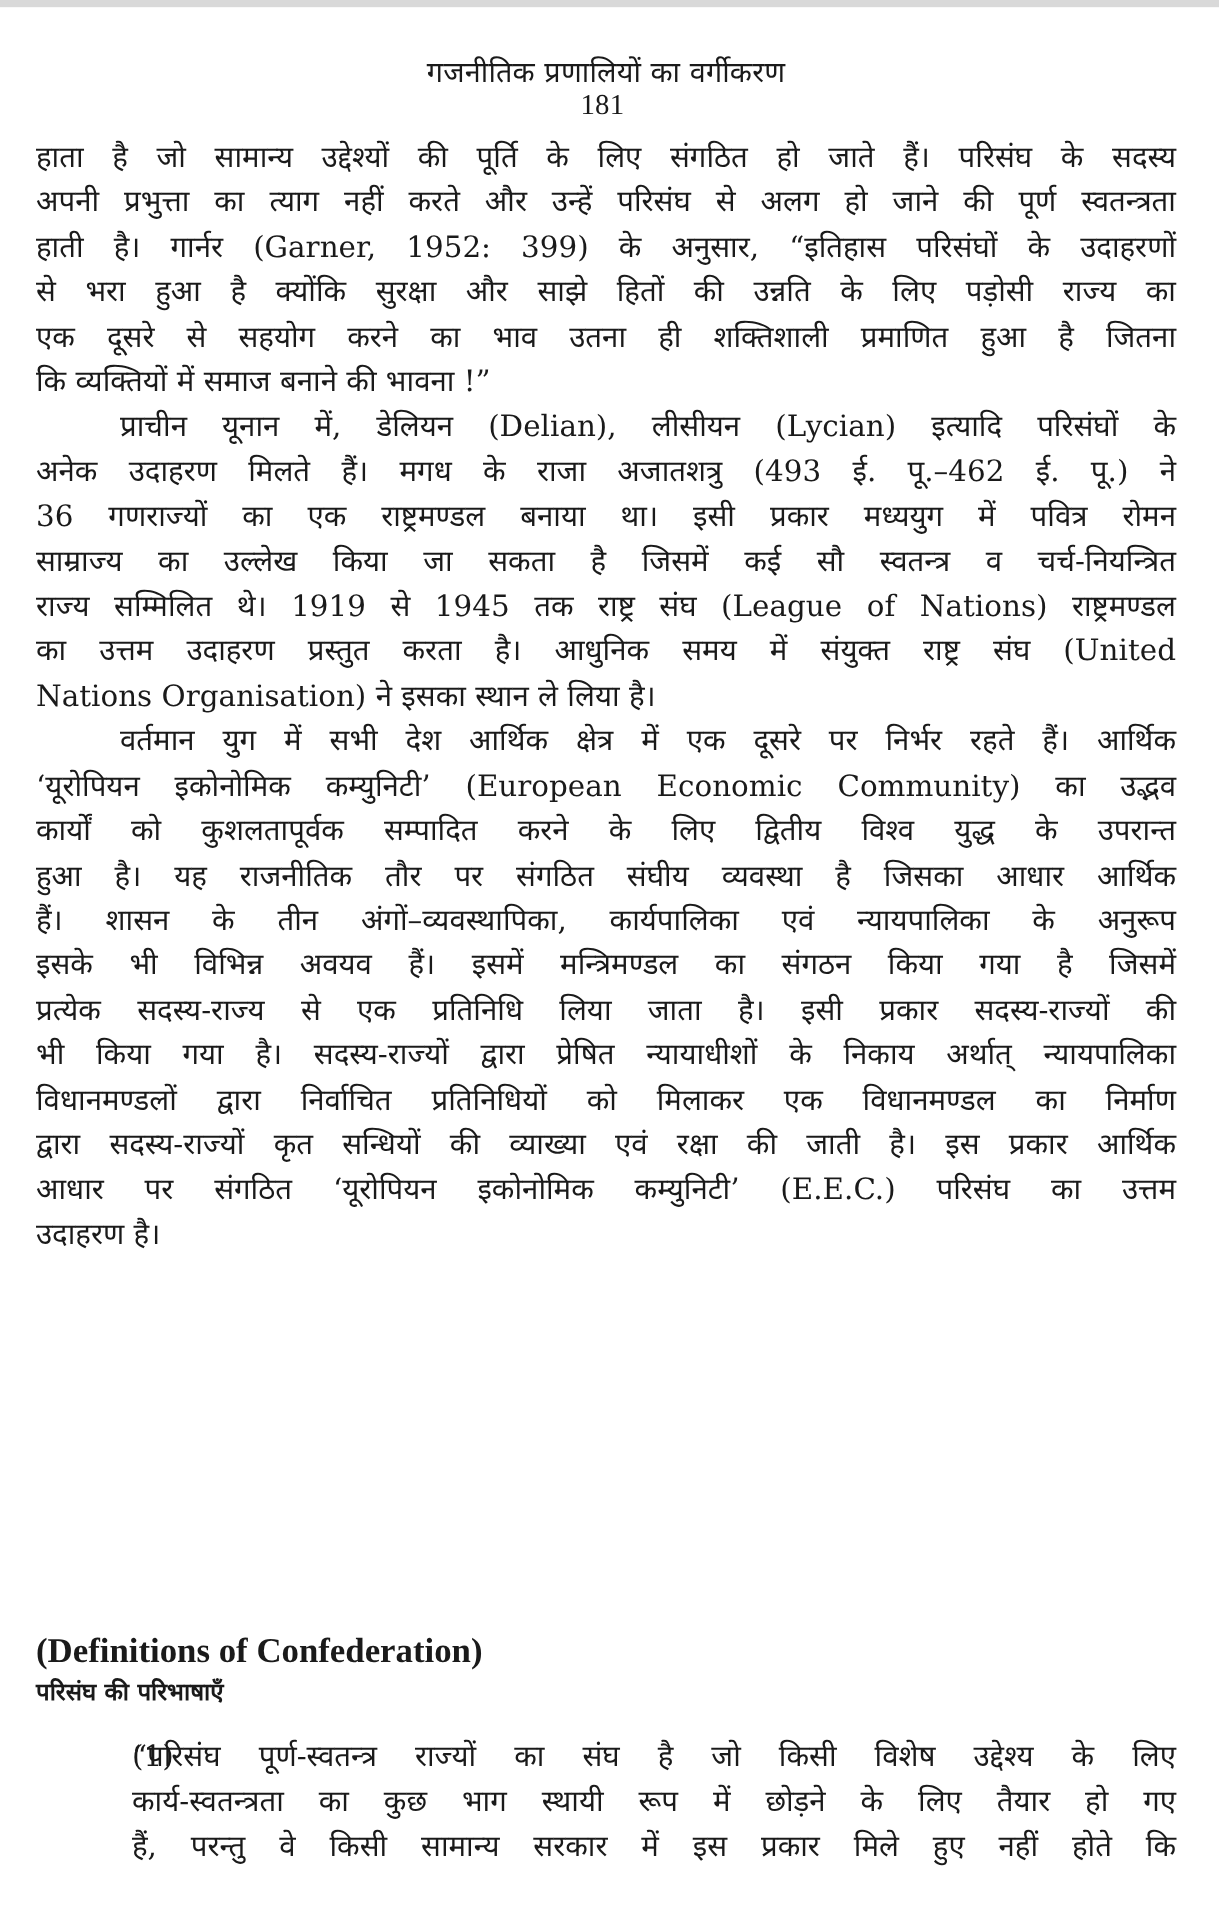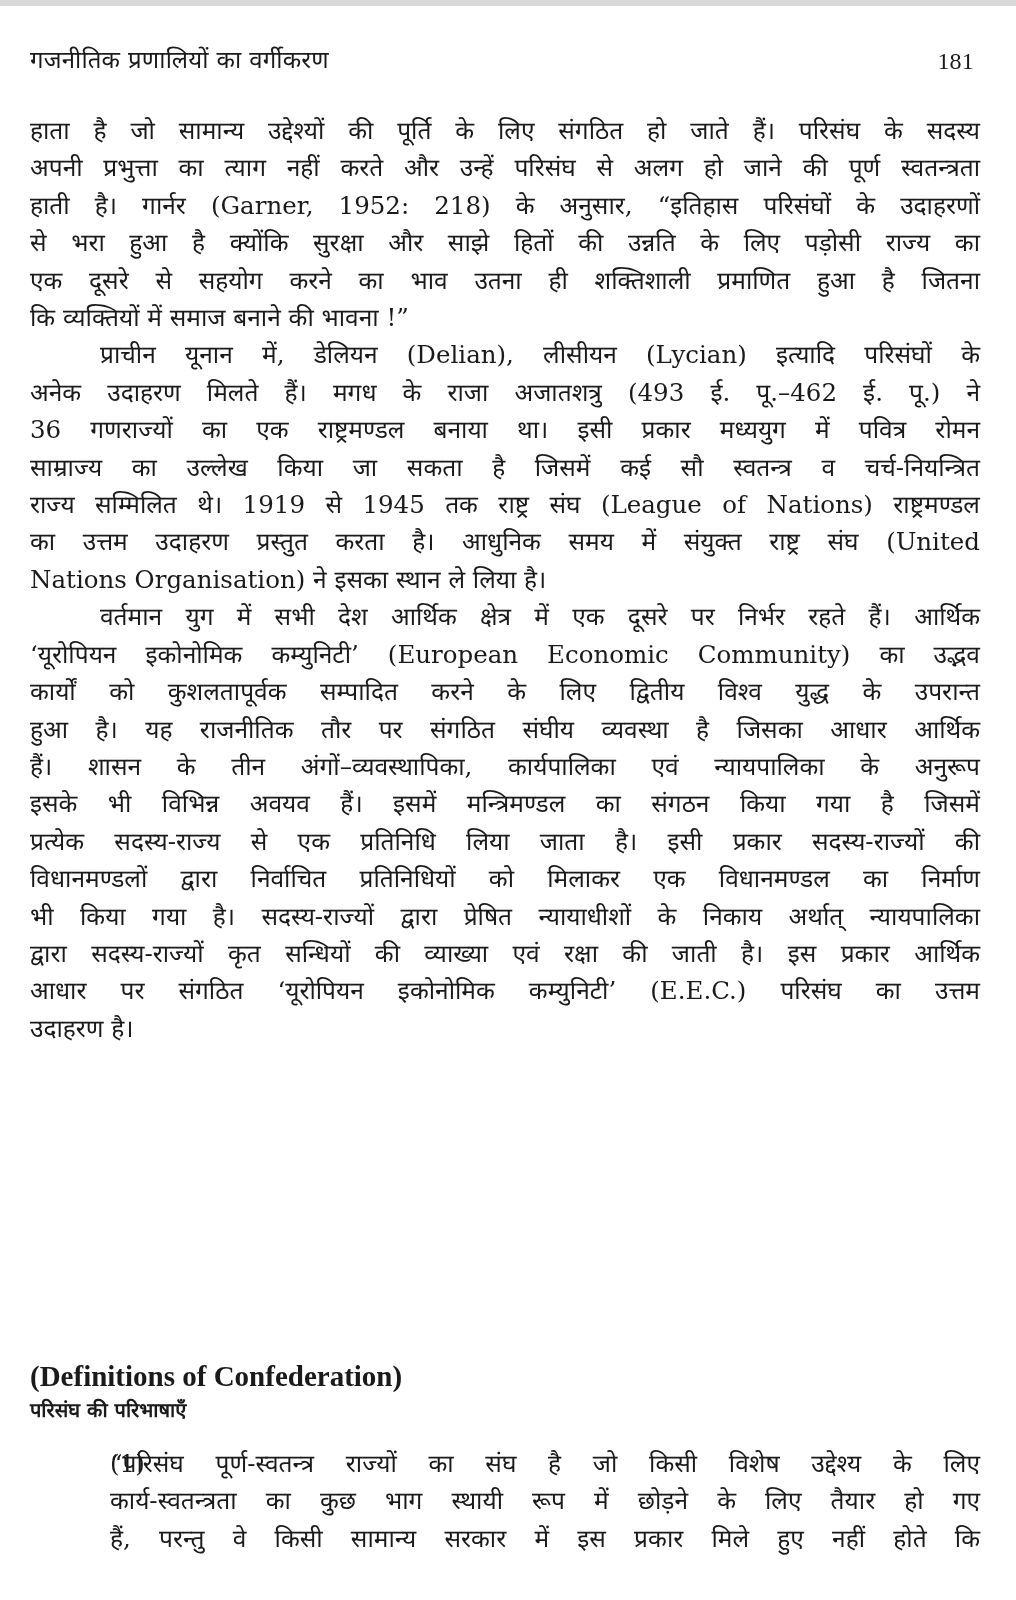--- a/index.html
+++ b/index.html
@@ -12,22 +12,22 @@
   }
   .topbar {
     position: absolute; left: 0; top: 0; width: 1016px; height: 6px;
     background: #d9d9d9;
   }
   .page {
     position: absolute; left: 30px; top: 0; width: 958px;
   }
   .running-head {
     position: absolute; top: 42px; left: 0; width: 950px;
-    display: flex; justify-content: space-between; align-items: flex-end;
-    font-size: 24px; letter-spacing: 0.2px;
+    display: flex; justify-content: space-between; align-items: center;
+    font-size: 24px; letter-spacing: 0.2px; flex-direction: column;
   }
   .running-head .pno { font-family: "Liberation Serif", serif; font-size: 24px; padding-right: 6px; }
   .body-text {
     position: absolute; top: 112px; left: 0; width: 950px;
     font-size: 24.5px; line-height: 37.4px;
     text-align: justify;
   }
   .line { display: block; white-space: nowrap; text-align-last: justify; text-align: justify; }
   .line.last { text-align-last: left; }
   .indent { padding-left: 70px; }
@@ -58,21 +58,21 @@
 
   <div class="running-head">
     <span>गजनीतिक प्रणालियों का वर्गीकरण</span>
     <span class="pno">181</span>
   </div>
 
   <div class="body-text">
     <div>
       <span class="line">हाता है जो सामान्य उद्देश्यों की पूर्ति के लिए संगठित हो जाते हैं। परिसंघ के सदस्य</span>
       <span class="line">अपनी प्रभुत्ता का त्याग नहीं करते और उन्हें परिसंघ से अलग हो जाने की पूर्ण स्वतन्त्रता</span>
-      <span class="line">हाती है। गार्नर (Garner, 1952: 218) के अनुसार, “इतिहास परिसंघों के उदाहरणों</span>
+      <span class="line">हाती है। गार्नर (Garner, 1952: 399) के अनुसार, “इतिहास परिसंघों के उदाहरणों</span>
       <span class="line">से भरा हुआ है क्योंकि सुरक्षा और साझे हितों की उन्नति के लिए पड़ोसी राज्य का</span>
       <span class="line">एक दूसरे से सहयोग करने का भाव उतना ही शक्तिशाली प्रमाणित हुआ है जितना</span>
       <span class="line last">कि व्यक्तियों में समाज बनाने की भावना !”</span>
     </div>
     <div>
       <span class="line indent">प्राचीन यूनान में, डेलियन (Delian), लीसीयन (Lycian) इत्यादि परिसंघों के</span>
       <span class="line">अनेक उदाहरण मिलते हैं। मगध के राजा अजातशत्रु (493 ई. पू.–462 ई. पू.) ने</span>
       <span class="line">36 गणराज्यों का एक राष्ट्रमण्डल बनाया था। इसी प्रकार मध्ययुग में पवित्र रोमन</span>
       <span class="line">साम्राज्य का उल्लेख किया जा सकता है जिसमें कई सौ स्वतन्त्र व चर्च-नियन्त्रित</span>
       <span class="line">राज्य सम्मिलित थे। 1919 से 1945 तक राष्ट्र संघ (League of Nations) राष्ट्रमण्डल</span>
@@ -80,22 +80,22 @@
       <span class="line last">Nations Organisation) ने इसका स्थान ले लिया है।</span>
     </div>
     <div>
       <span class="line indent">वर्तमान युग में सभी देश आर्थिक क्षेत्र में एक दूसरे पर निर्भर रहते हैं। आर्थिक</span>
       <span class="line">‘यूरोपियन इकोनोमिक कम्युनिटी’ (European Economic Community) का उद्भव</span>
       <span class="line">कार्यों को कुशलतापूर्वक सम्पादित करने के लिए द्वितीय विश्व युद्ध के उपरान्त</span>
       <span class="line">हुआ है। यह राजनीतिक तौर पर संगठित संघीय व्यवस्था है जिसका आधार आर्थिक</span>
       <span class="line">हैं। शासन के तीन अंगों–व्यवस्थापिका, कार्यपालिका एवं न्यायपालिका के अनुरूप</span>
       <span class="line">इसके भी विभिन्न अवयव हैं। इसमें मन्त्रिमण्डल का संगठन किया गया है जिसमें</span>
       <span class="line">प्रत्येक सदस्य-राज्य से एक प्रतिनिधि लिया जाता है। इसी प्रकार सदस्य-राज्यों की</span>
+      <span class="line">भी किया गया है। सदस्य-राज्यों द्वारा प्रेषित न्यायाधीशों के निकाय अर्थात् न्यायपालिका</span>
       <span class="line">विधानमण्डलों द्वारा निर्वाचित प्रतिनिधियों को मिलाकर एक विधानमण्डल का निर्माण</span>
-      <span class="line">भी किया गया है। सदस्य-राज्यों द्वारा प्रेषित न्यायाधीशों के निकाय अर्थात् न्यायपालिका</span>
       <span class="line">द्वारा सदस्य-राज्यों कृत सन्धियों की व्याख्या एवं रक्षा की जाती है। इस प्रकार आर्थिक</span>
       <span class="line">आधार पर संगठित ‘यूरोपियन इकोनोमिक कम्युनिटी’ (E.E.C.) परिसंघ का उत्तम</span>
       <span class="line last">उदाहरण है।</span>
     </div>
   </div>
 
   <div class="heading-hi">परिसंघ की परिभाषाएँ</div>
   <div class="heading-en">(Definitions of Confederation)</div>
 
   <div class="definition">

